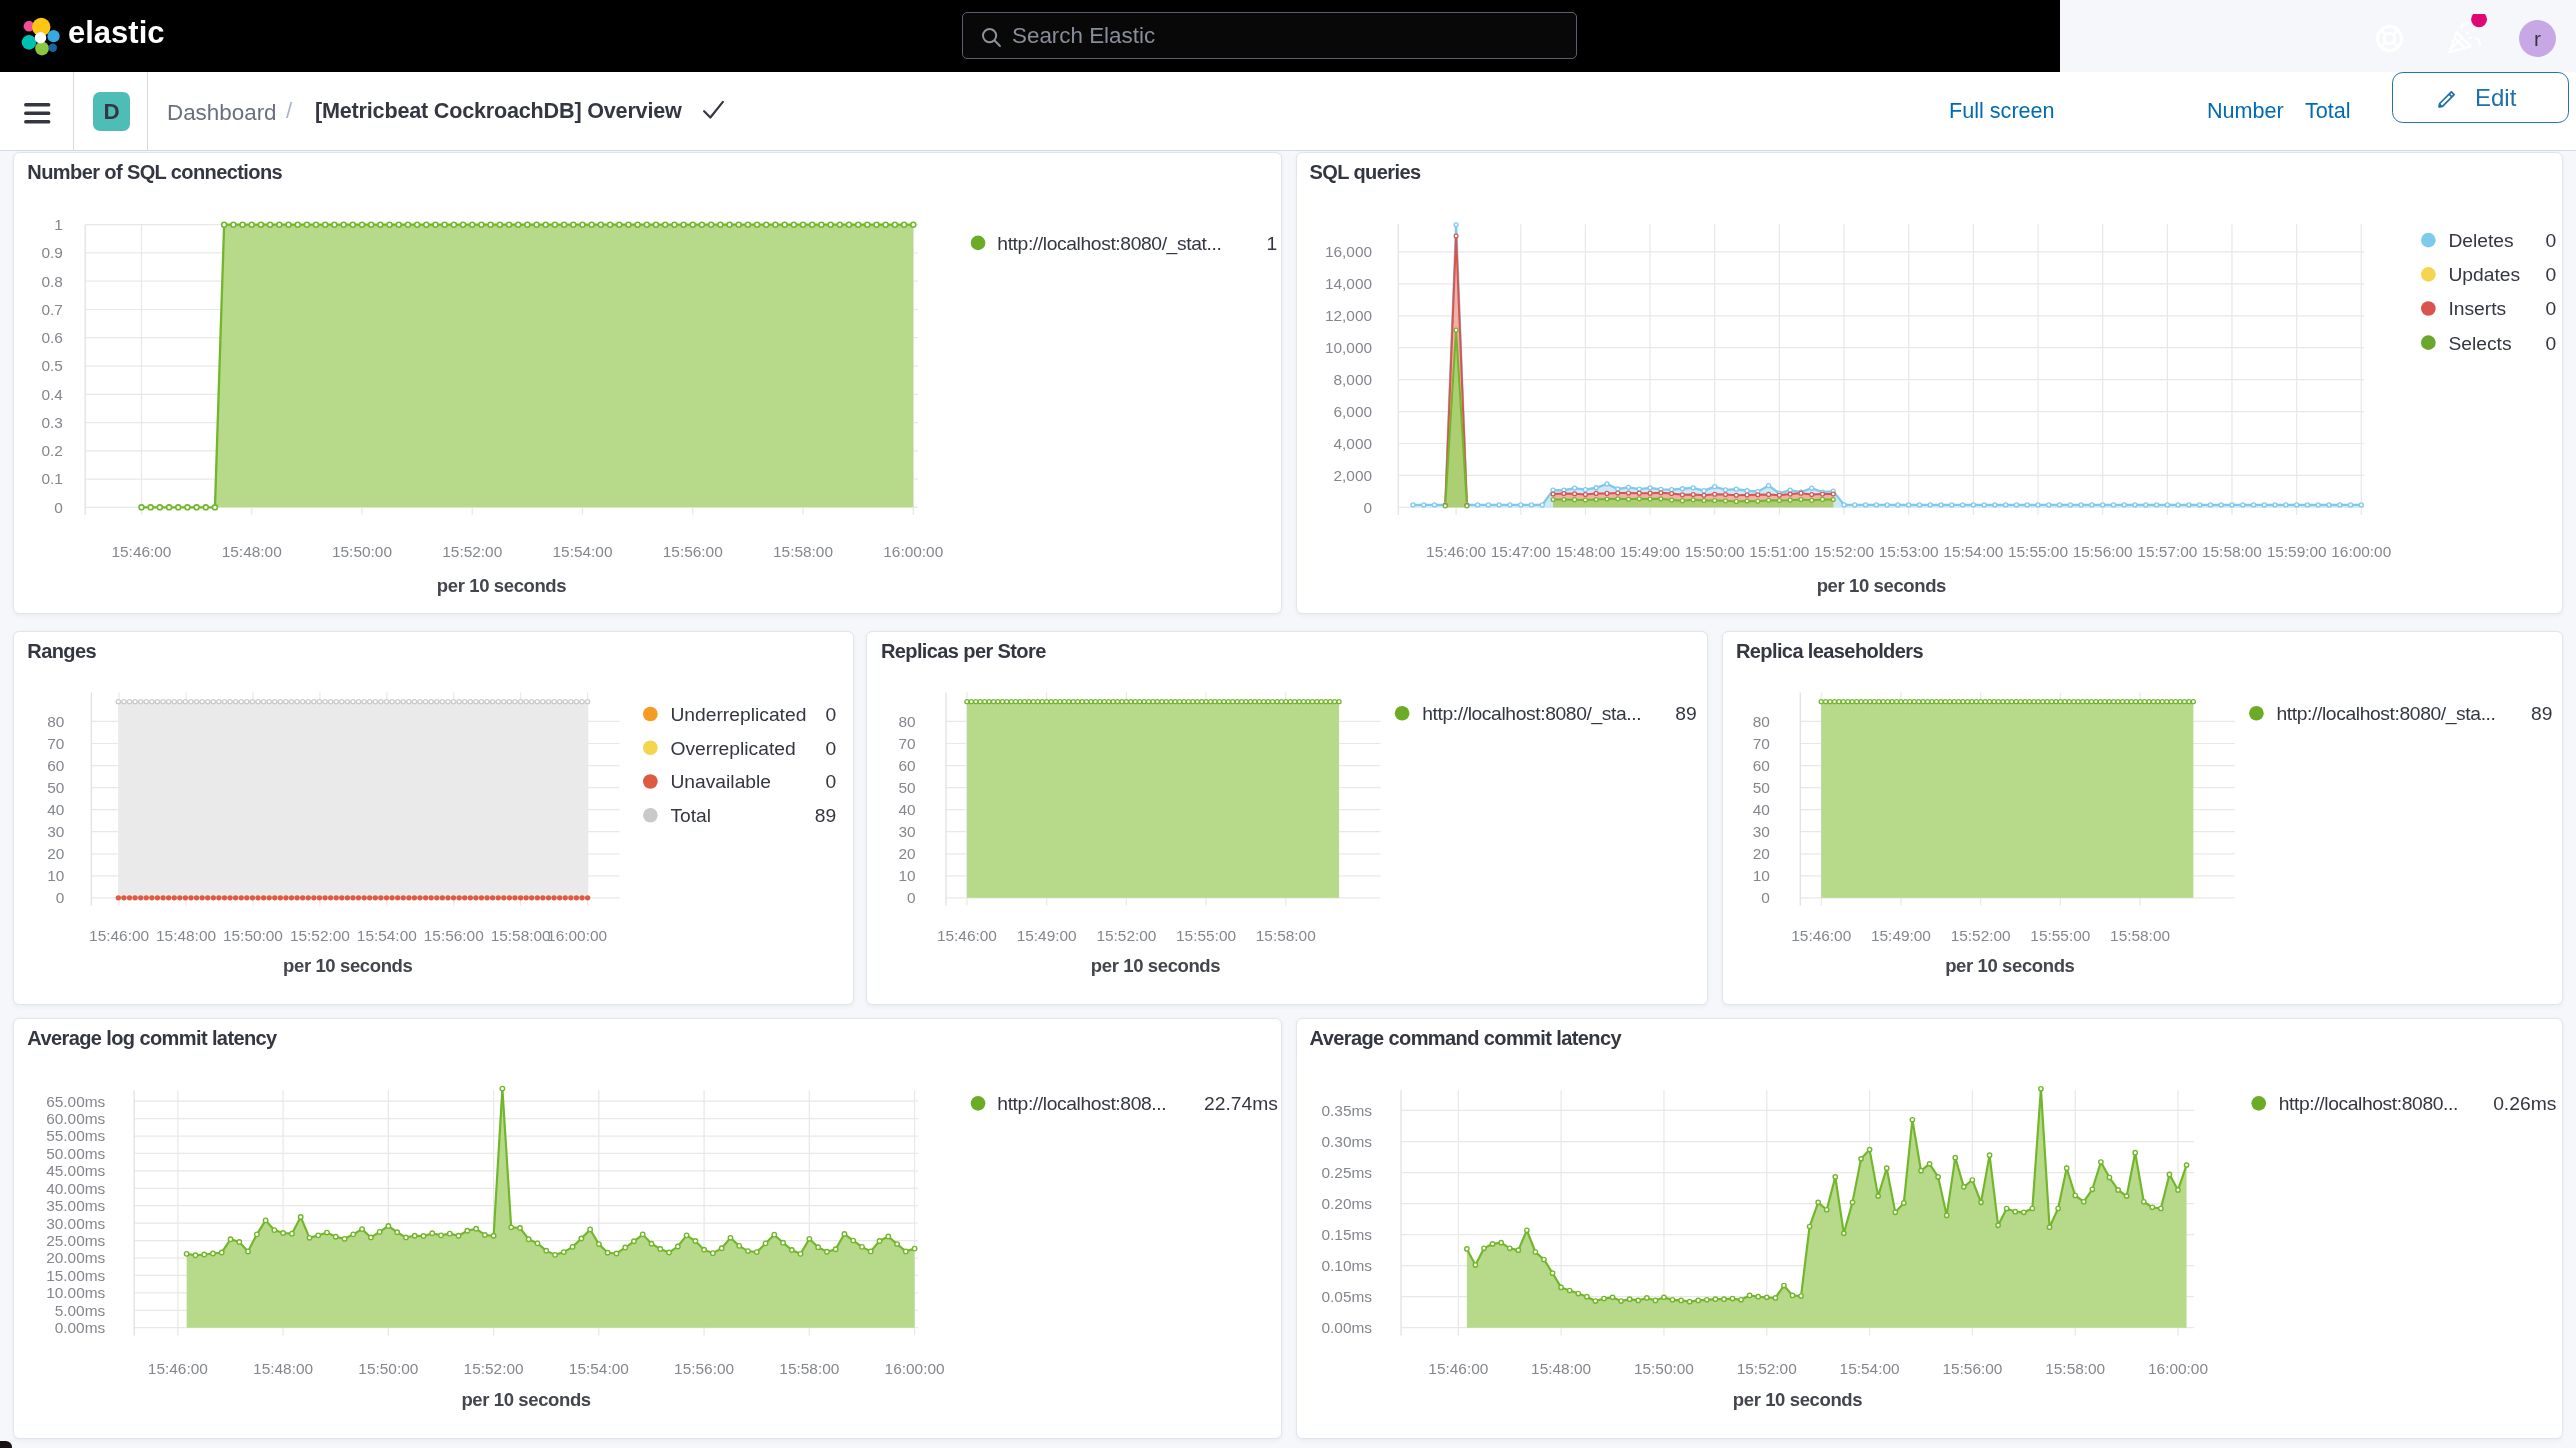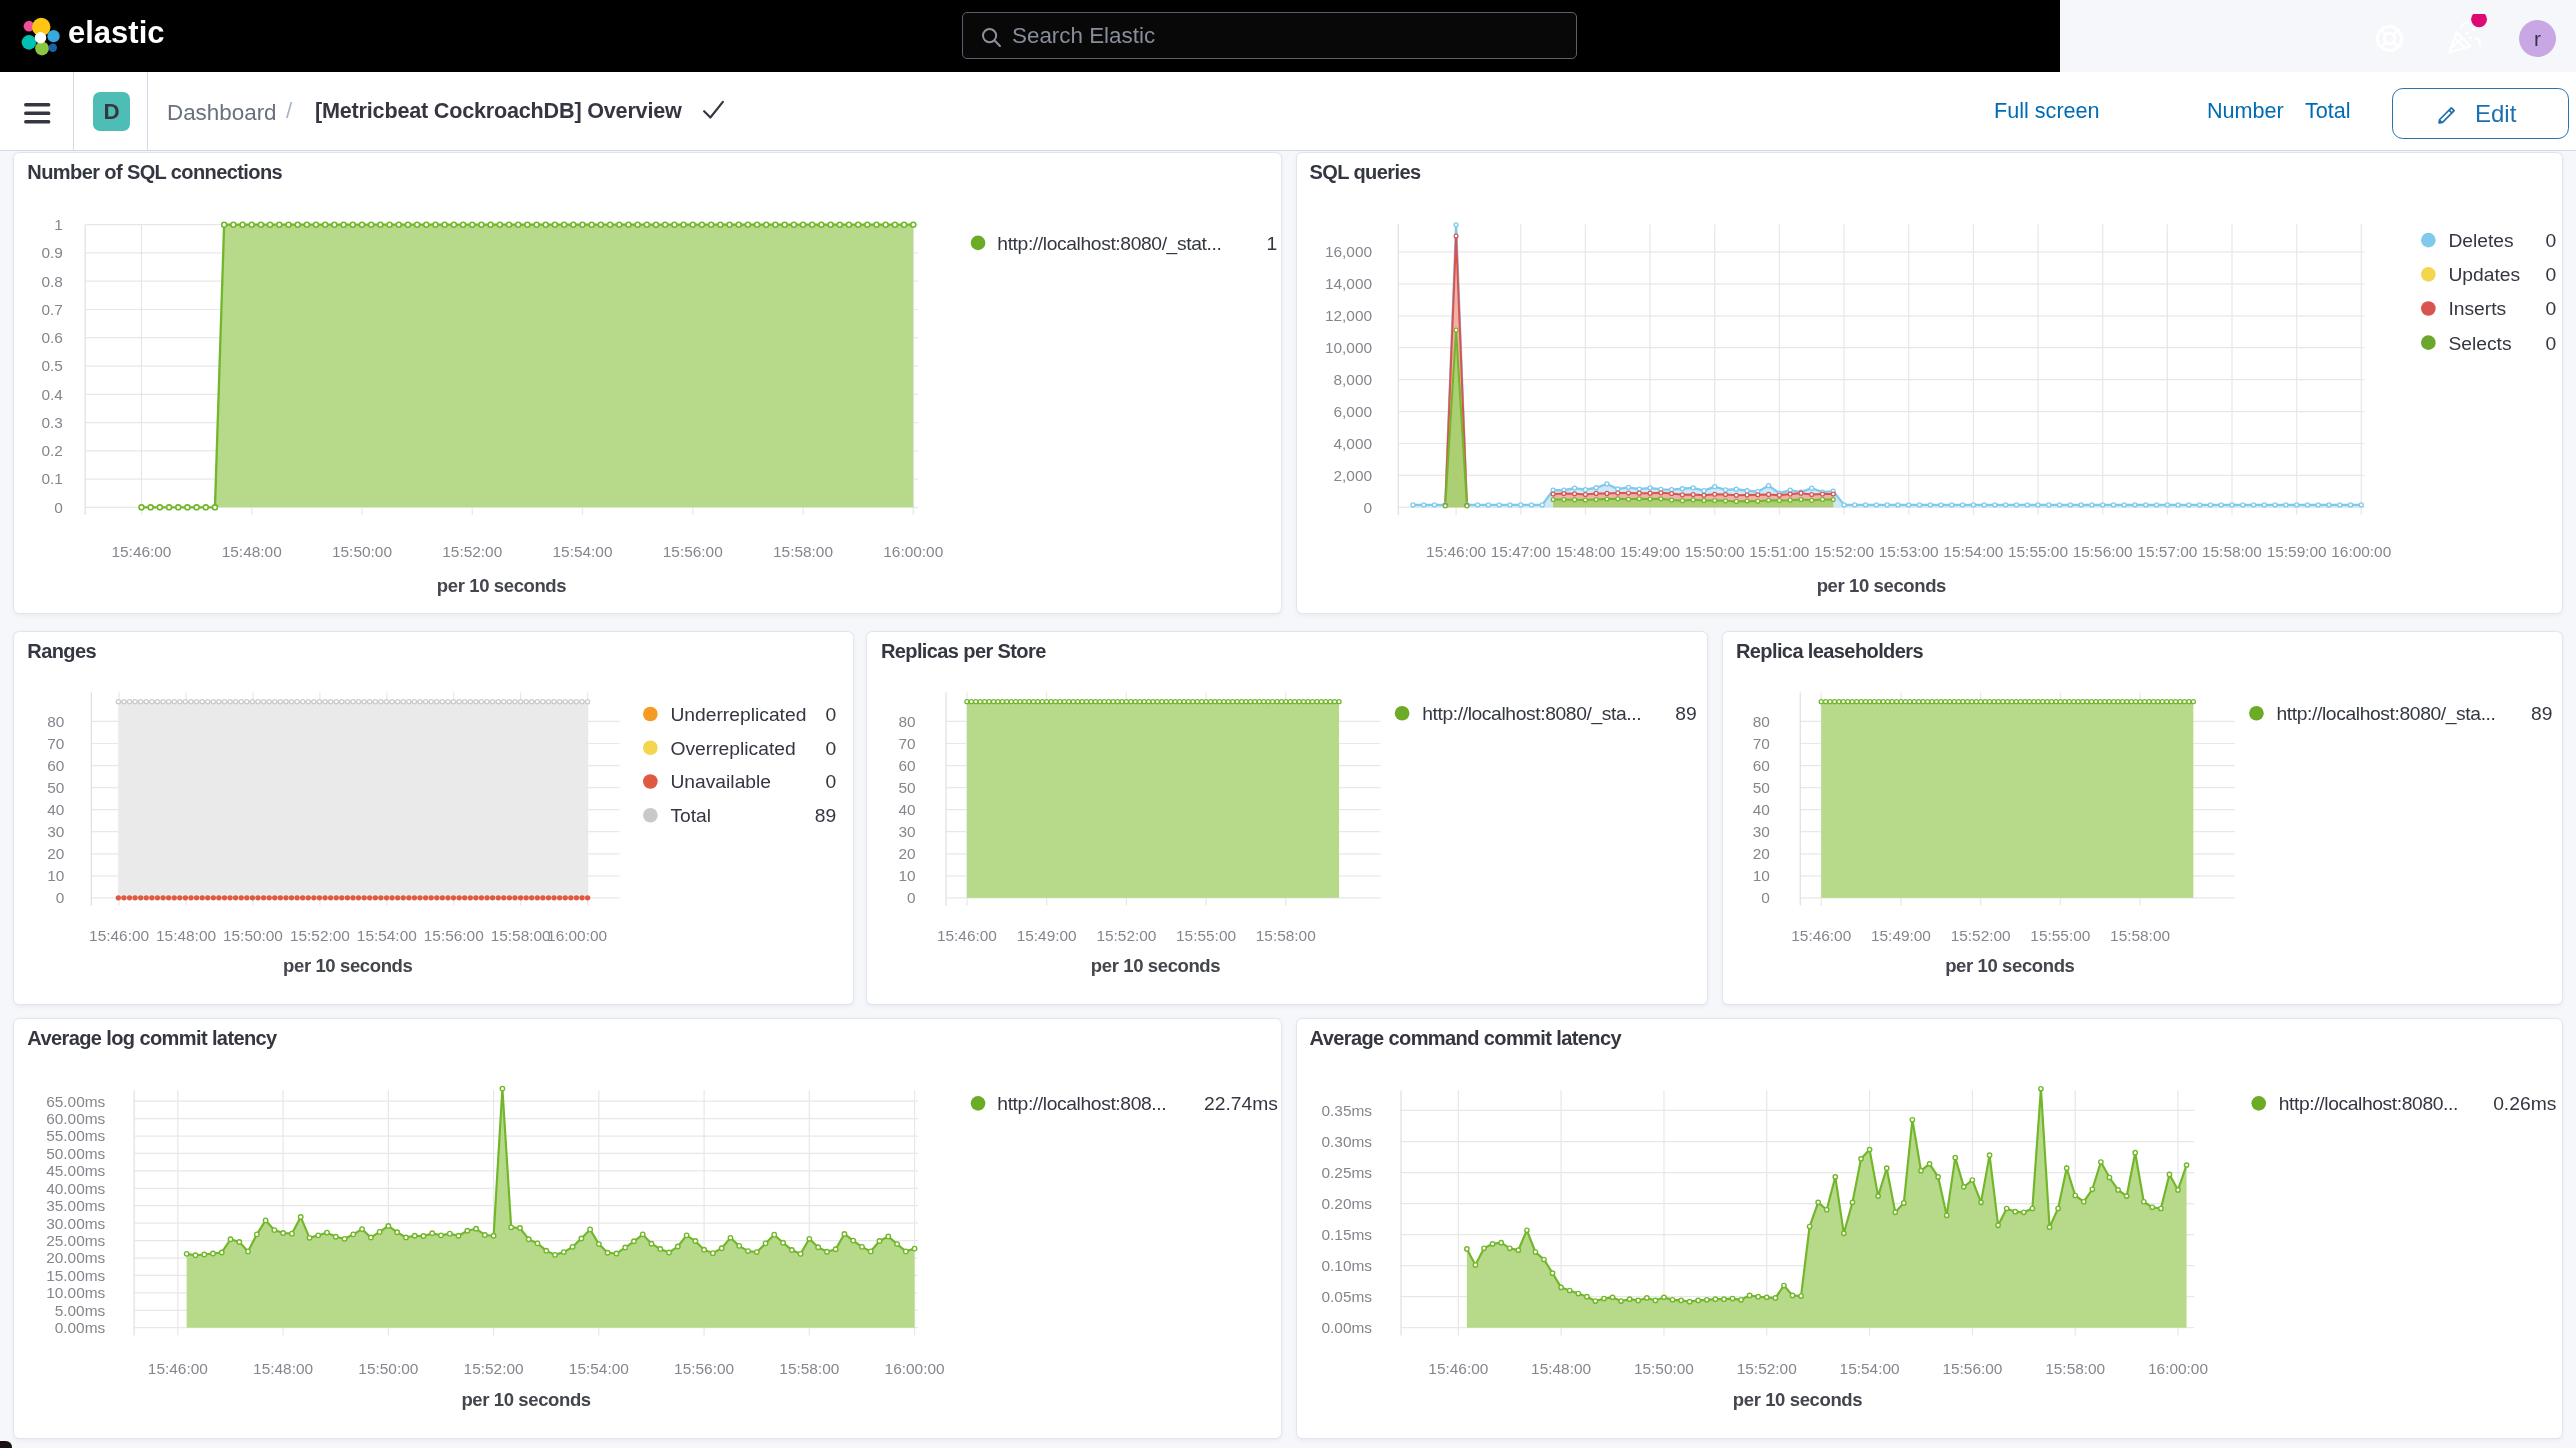--- a/index.html
+++ b/index.html
@@ -68,24 +68,24 @@
  <div style="position:absolute;left:73px;top:0;width:1.2px;height:79px;background:#d3dae6"></div>
  <div style="position:absolute;left:93px;top:20px;width:37px;height:39px;border-radius:7px;background:#4dbdb5;text-align:center;line-height:39px;font-size:22.4px;font-weight:700;color:#343741">D</div>
  <div style="position:absolute;left:147px;top:0;width:1.2px;height:79px;background:#d3dae6"></div>
  <span style="position:absolute;left:167px;top:28px;font-size:22.4px;color:#69707d">Dashboard</span>
  <span style="position:absolute;left:286px;top:26px;font-size:22.4px;color:#a9b4c4">/</span>
  <span style="position:absolute;left:315px;top:26px;font-size:21.6px;font-weight:700;color:#343741;letter-spacing:-0.2px">[Metricbeat CockroachDB] Overview</span>
 
 <svg style="position:absolute;left:701px;top:26px" width="25" height="25" viewBox="0 0 32 32">
  <path d="M4 17 L12 25 L28 5" fill="none" stroke="#343741" stroke-width="2.8" stroke-linecap="round" stroke-linejoin="round"></path>
 </svg>
- <span class="navlink" style="left:1994px">Full screen</span>
+ <span class="navlink" style="left:1949px">Full screen</span>
  <span class="navlink" style="left:2207px">Number</span>
  <span class="navlink" style="left:2305px">Total</span>
- <div style="position:absolute;left:2392px;top:16px;width:177px;height:51px;border:1.9px solid #2673ad;border-radius:10.8px">
+ <div style="position:absolute;left:2392px;top:0;width:177px;height:51px;border:1.9px solid #2673ad;border-radius:10.8px">
 <svg width="23" height="23" viewBox="0 0 30 30" style="position:absolute;left:43px;top:14px">
  <g fill="none" stroke="#1e6fae" stroke-width="2.2" stroke-linejoin="round">
   <path d="M4 26 L4.8 21.5 L20 6.3 L23.7 10 L8.5 25.2 Z"></path>
   <path d="M17 9.3 L20.7 13"></path>
  </g>
  <path d="M4 26 L4.8 21.5 L8.5 25.2 Z" fill="#1e6fae" stroke="#1e6fae" stroke-width="1"></path>
 </svg>
       <span style="position:absolute;left:82px;top:10.8px;font-size:24px;font-weight:500;color:#1e6fae">Edit</span>
     </div>
 </div>

